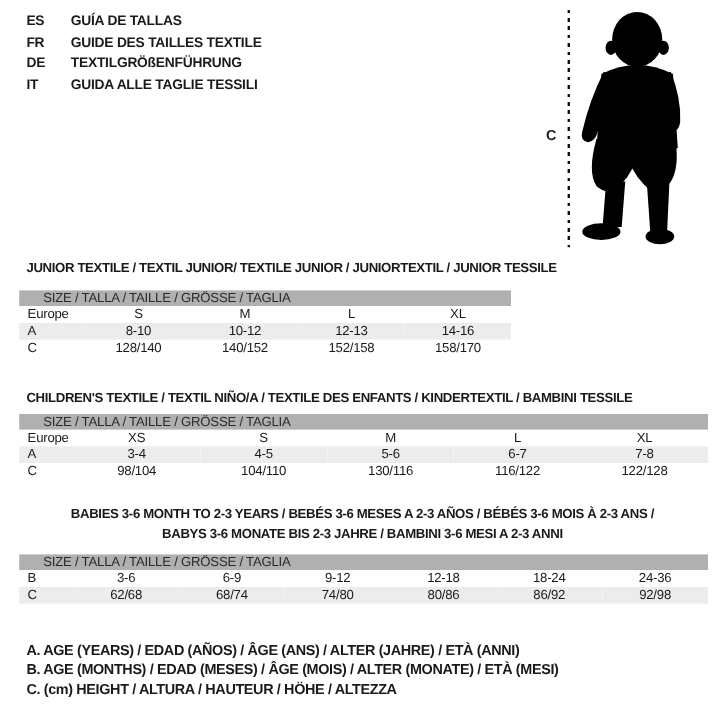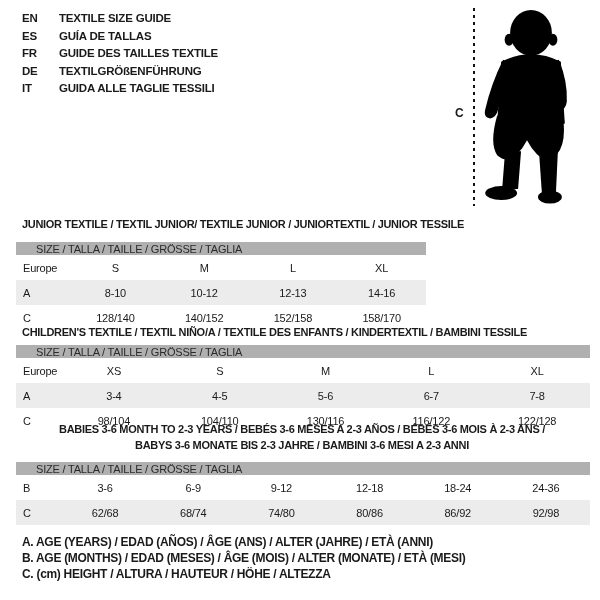--- a/index.html
+++ b/index.html
@@ -46,21 +46,21 @@
 
   
   table.size-table {
     position:absolute; left:16px;
     border-collapse:collapse; table-layout:fixed;
   }
   #t1 { top:242px; width:410px; }
   #t2 { top:345px; width:574px; }
   #t3 { top:462px; width:574px; }
   .size-table td {
-    font-size:11px; height:25px; padding:0;
+    font-size:11px; height:14px; padding:0;
     text-align:center; vertical-align:middle; color:#1a1a1a;
     letter-spacing:-0.2px; overflow:hidden; white-space:nowrap;
   }
   .size-table td.lbl { text-align:left; padding-left:7px; }
   .size-table tr.bar-row td {
     background:var(--bar-color,#b0b0b0);
     text-align:left; padding-left:20px; height:13px; color:#2a2a2a;
   }
   .size-table tr.shaded td { background:var(--shade-color,#ececec); }
 
@@ -68,24 +68,20 @@
   .legend-block { position:absolute; left:22px; top:534px; }
   .legend-line {
     font-size:12px; font-weight:bold; letter-spacing:-0.3px;
     line-height:16.2px; white-space:nowrap;
   }
 </style>
 </head>
 <body>
 
 <div class="lang-block">
-  <div class="lang-row">
-    <span class="lang-code">EN</span>
-    <span class="lang-label">TEXTILE SIZE GUIDE</span>
-  </div>
   <div class="lang-row">
     <span class="lang-code">ES</span>
     <span class="lang-label">GUÍA DE TALLAS</span>
   </div>
   <div class="lang-row">
     <span class="lang-code">FR</span>
     <span class="lang-label">GUIDE DES TAILLES TEXTILE</span>
   </div>
   <div class="lang-row">
     <span class="lang-code">DE</span>

